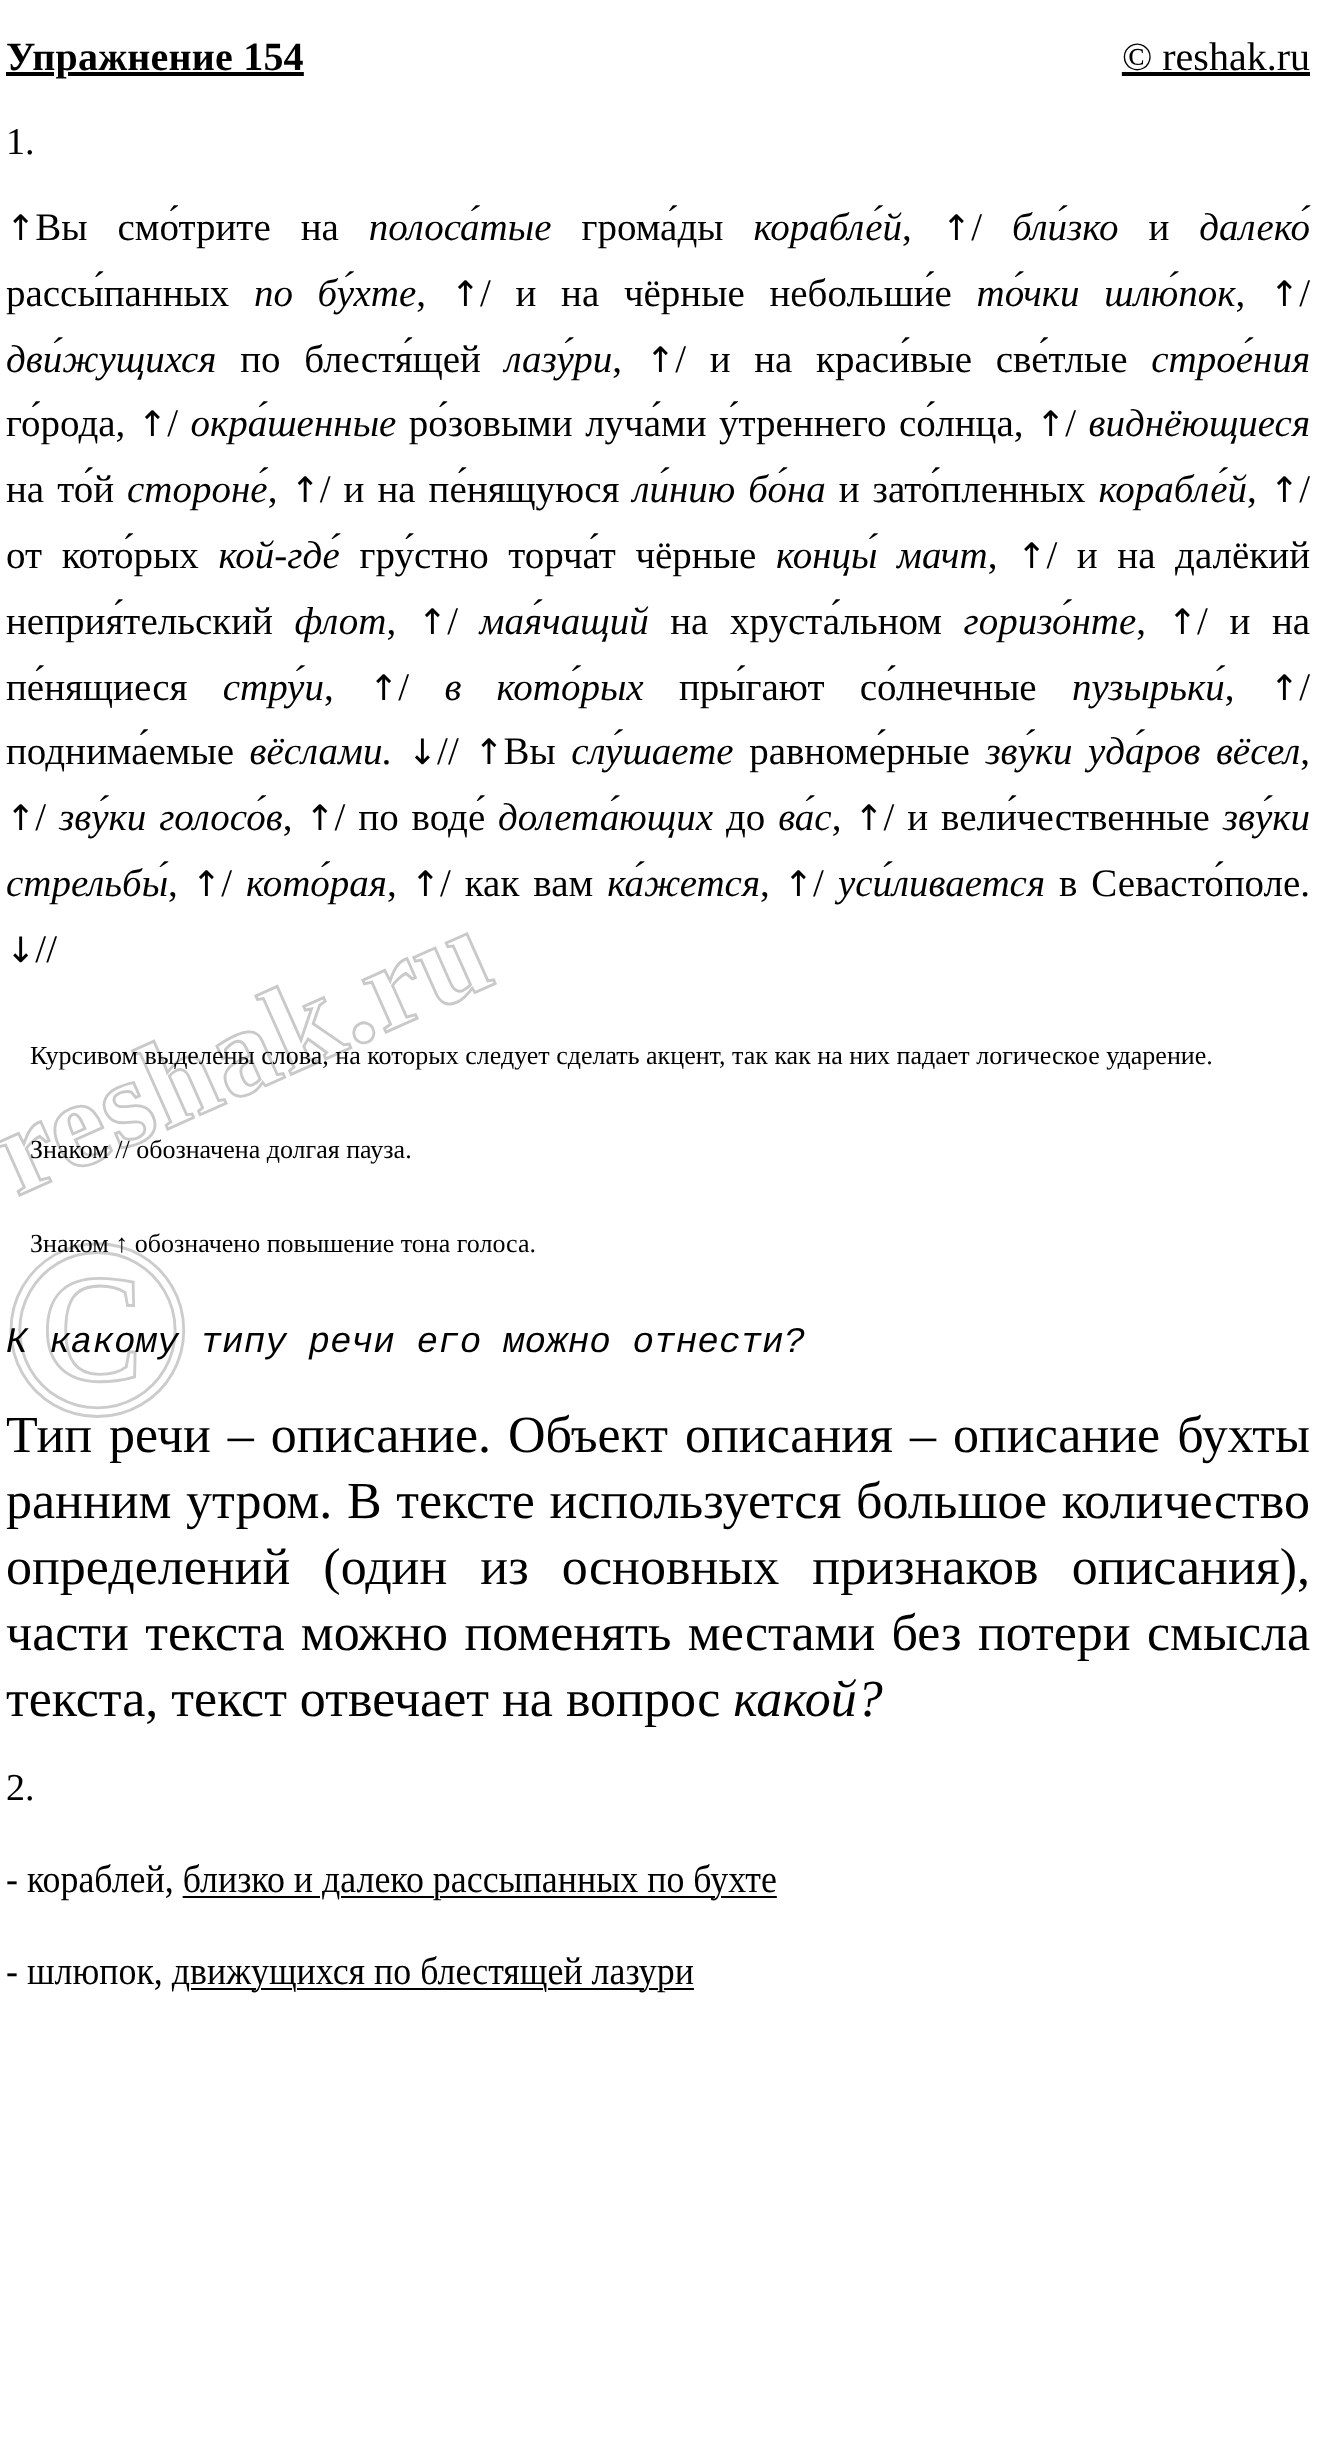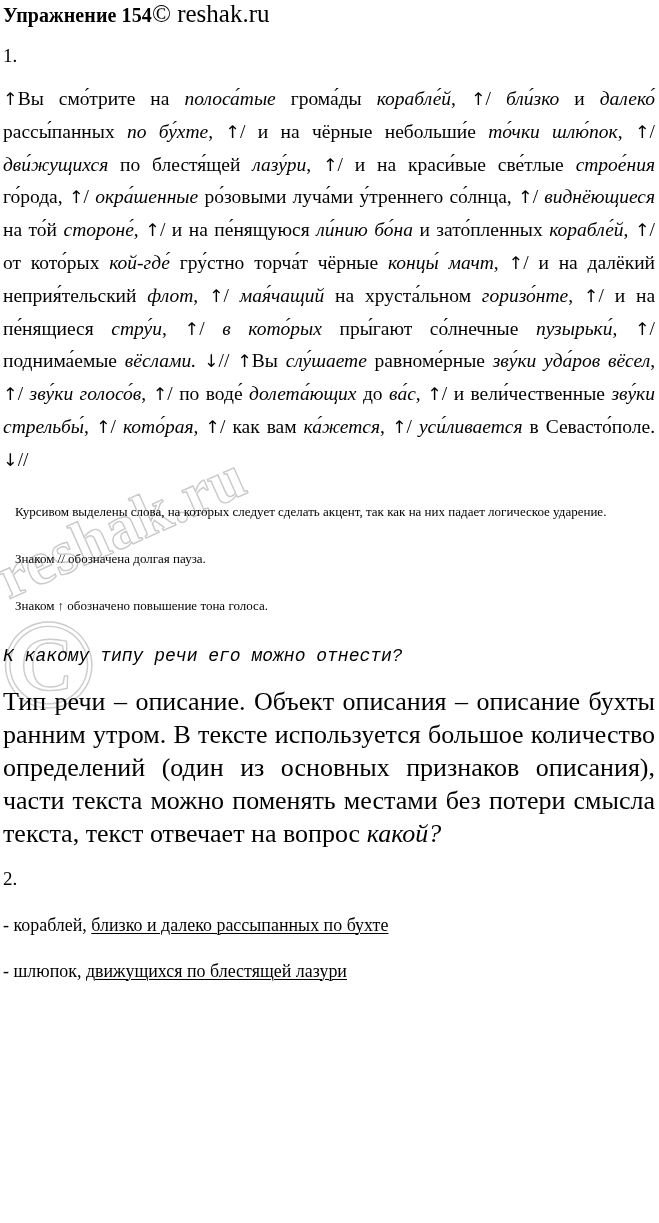--- a/index.html
+++ b/index.html
@@ -46,31 +46,33 @@
     line-height:1;
     color:transparent;
     -webkit-text-stroke:1.4px #cccccc;
   }
   
   .header{
     position:relative;
     z-index:2;
     display:flex;
     align-items:baseline;
-    padding:0 4px 0 3px;
+    justify-content:space-between;
+    padding:16px 4px 0 3px;
     height:27px;
+    text-decoration:underline;
   }
   .header-title{
     font-size:20px;
     font-weight:700;
     letter-spacing:0.1px;
     line-height:27px;
   }
   .header-brand{
-    font-size:25px;
+    font-size:20px;
     line-height:27px;
     white-space:nowrap;
   }
   
   .content{position:relative;z-index:2;padding:0 4px 0 3px;}
   .num{
     font-size:19px;
     line-height:26px;
     margin-top:16px;
   }

